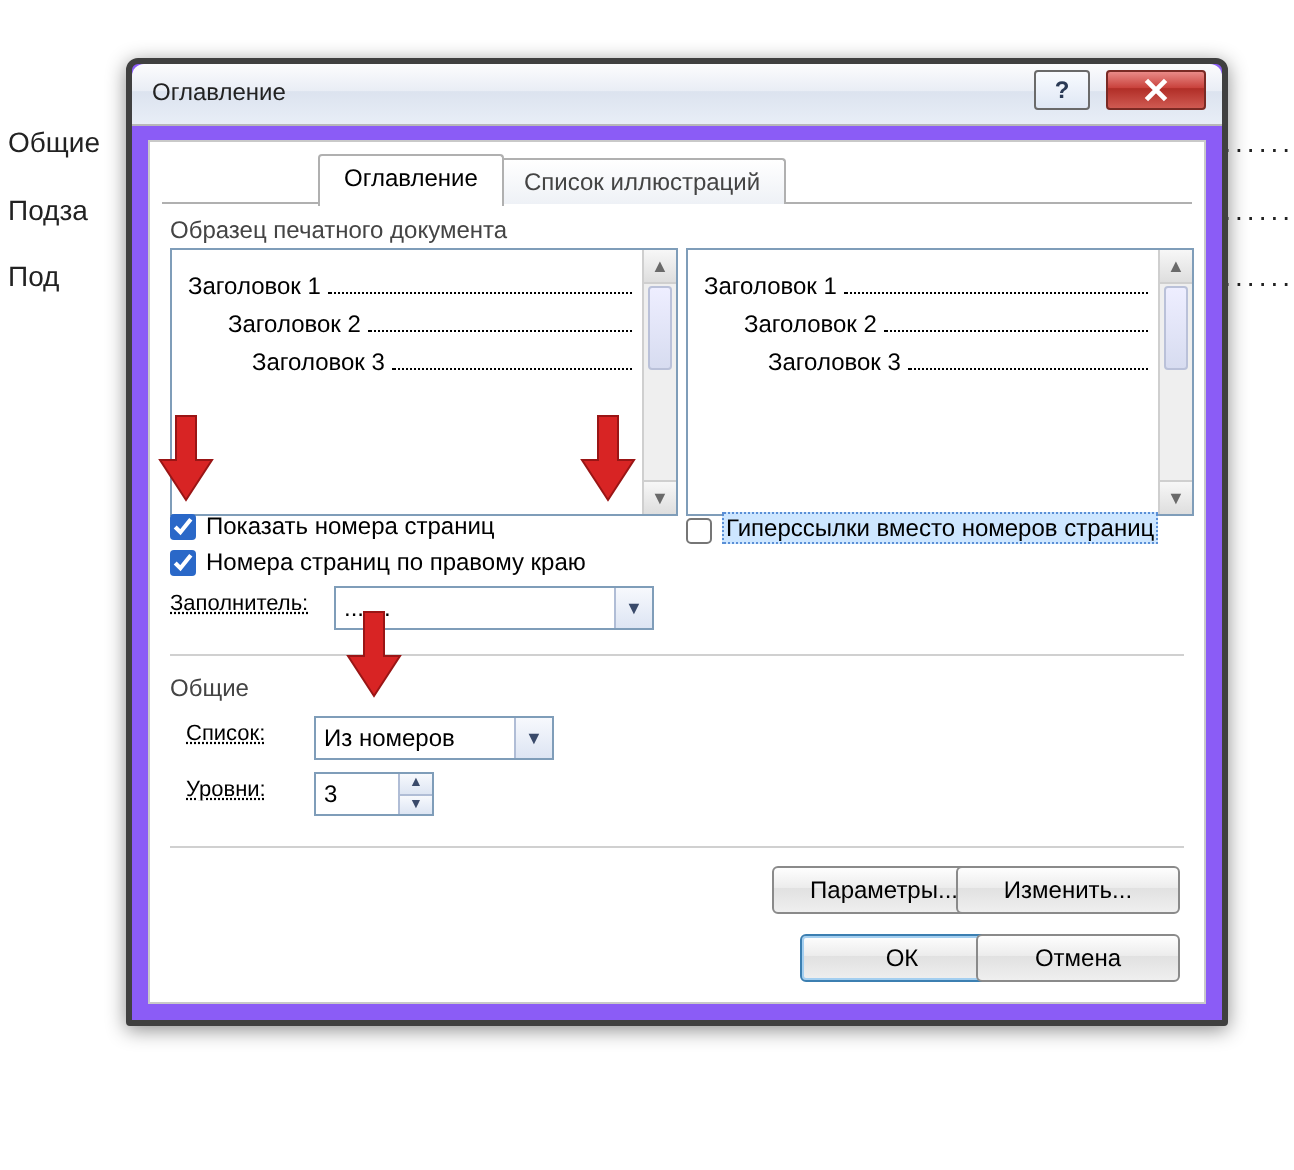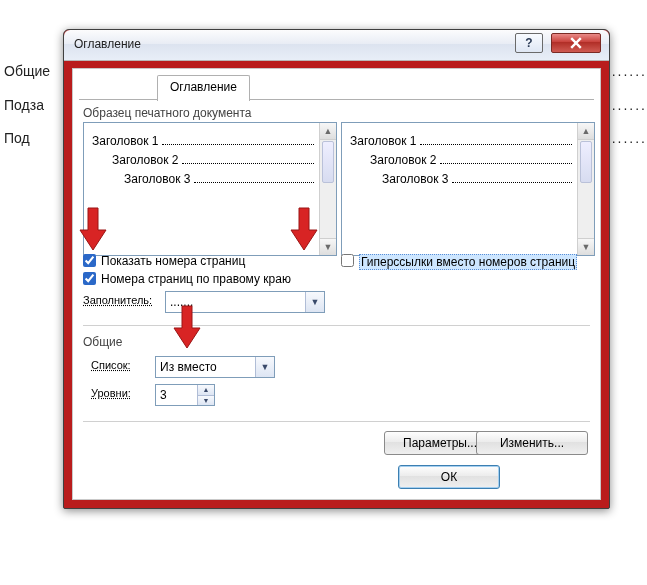--- a/index.html
+++ b/index.html
@@ -2,21 +2,21 @@
 <html><head>
 <meta charset="utf-8">
 <style>
   html,body{margin:0;padding:0;font-family:"Segoe UI",Tahoma,sans-serif;font-size:12px;color:#000;background:#fff}
   .canvas{position:relative;width:647px;height:585px;overflow:hidden;background:#fff}
   
   .bg-text{position:absolute;left:4px;color:#222;font-size:14px}
   .bg-dots{position:absolute;right:0;color:#222;font-size:14px;letter-spacing:2px}
   
   .window{position:absolute;left:63px;top:29px;width:545px;height:478px;
-    background:#b91c1c;border:1px solid #404040;border-radius:6px 6px 2px 2px;
+    background:#8b5cf6;border:3px solid #404040;border-radius:6px 6px 2px 2px;
     box-shadow:0 2px 10px rgba(0,0,0,.45)}
   .titlebar{position:relative;height:30px;
     background:linear-gradient(#fcfcfd,#e9edf5 45%,#dce3ef 46%,#e8eef7);
     border-bottom:1px solid #b8b8b8;border-radius:6px 6px 0 0}
   .title-text{position:absolute;left:10px;top:7px;font-size:12px;color:#222}
   .tb-btn{position:absolute;top:3px;width:26px;height:18px;border:1px solid #6a6a6a;border-radius:2px;
     display:flex;align-items:center;justify-content:center;font-weight:bold;font-size:12px}
   .help-btn{right:66px;background:linear-gradient(#f8fbff,#dfe7f4);color:#2a3a55}
   .close-btn{right:8px;width:48px;background:linear-gradient(#e98a87,#c8403a 45%,#b12e27 46%,#cf5a52);
     color:#fff;border-color:#7a2a24}
@@ -38,21 +38,21 @@
   .preview .row.lvl3{padding-left:32px}
   .lead{white-space:pre}
   .dots{flex:1;border-bottom:1px dotted #000;margin:0 4px 2px 4px;height:0}
   .pg{min-width:12px;text-align:right}
   .vscroll{position:absolute;top:0;right:0;bottom:0;width:16px;background:#efefef;border-left:1px solid #cfcfcf}
   .vscroll .arr{position:absolute;left:0;right:0;height:16px;background:linear-gradient(#f7f7f7,#dedede);
     border-bottom:1px solid #cfcfcf;display:flex;align-items:center;justify-content:center;color:#6a6a6a;font-size:9px}
   .vscroll .arr.b{bottom:0;border-bottom:none;border-top:1px solid #cfcfcf}
   .vscroll .thumb{position:absolute;left:2px;right:2px;top:18px;height:40px;background:linear-gradient(#eef,#d7dcf0);border:1px solid #bac1d9;border-radius:2px}
   
-  .chk{position:absolute;display:flex;align-items:flex-start;gap:5px;font-size:12px}
+  .chk{position:absolute;display:flex;align-items:flex-end;gap:5px;font-size:12px}
   .chk input{margin:0;width:13px;height:13px;accent-color:#2a68c8}
   
   .lbl{position:absolute;font-size:11px}
   .combo{position:absolute;background:#fff;border:1px solid #7f9db9;height:20px;display:flex;align-items:center}
   .combo .val{flex:1;padding:0 4px;font-size:12px;white-space:nowrap;overflow:hidden}
   .combo .dd{width:18px;align-self:stretch;background:linear-gradient(#f7f9fd,#dde5f3);border-left:1px solid #b0bdd6;
     display:flex;align-items:center;justify-content:center;color:#3a4a6a;font-size:9px}
   .spinner{position:absolute;background:#fff;border:1px solid #7f9db9;height:20px;display:flex;align-items:center}
   .spinner .val{flex:1;padding:0 4px;font-size:12px}
   .spinner .spbtns{width:16px;align-self:stretch;display:flex;flex-direction:column;border-left:1px solid #b0bdd6}
@@ -88,20 +88,21 @@
         <svg viewBox="0 0 10 10">
             <path d="M1 1 L9 9 M9 1 L1 9" stroke="#fff" stroke-width="2" fill="none"></path>
           </svg>
       </div>
     </div>
 
     <div class="client">
 
       <div class="tabstrip">
         <div class="tab t2 active"><span>Оглавление</span></div>
+        <div class="tab t3"><span>Список иллюстраций</span></div>
       </div>
 
       <span class="grp-label" style="left:10px;top:37px">Образец печатного документа</span>
 
       <div class="preview" style="left:10px;top:53px;width:242px;height:122px">
         <div class="row">
             <span class="lead">Заголовок 1</span>
             <span class="dots"></span>
             <span class="pg">1</span>
           </div>
@@ -164,21 +165,21 @@
         <span class="val">.......</span>
         <span class="dd">▼</span>
       </div>
 
       <div class="hr" style="left:10px;right:10px;top:256px"></div>
 
       <span class="section-label" style="left:10px;top:266px">Общие</span>
 
       <span class="lbl" style="left:18px;top:290px;text-decoration:underline;text-decoration-style:dotted">Список:</span>
       <div class="combo" style="left:82px;top:287px;width:118px">
-        <span class="val">Из вместо</span>
+        <span class="val">Из номеров</span>
         <span class="dd">▼</span>
       </div>
 
       <span class="lbl" style="left:18px;top:318px;text-decoration:underline;text-decoration-style:dotted">Уровни:</span>
       <div class="spinner" style="left:82px;top:315px;width:58px">
         <span class="val">3</span>
         <span class="spbtns">
             <div>▲</div>
             <div>▼</div>
           </span>
@@ -189,20 +190,23 @@
       <div class="btn" style="right:104px;top:362px;width:82px">
           <span>Параметры...</span>
         </div>
       <div class="btn" style="right:12px;top:362px;width:82px">
           <span>Изменить...</span>
         </div>
 
       <div class="btn default" style="right:100px;bottom:10px;width:72px">
           <span>ОК</span>
         </div>
+      <div class="btn" style="right:12px;bottom:10px;width:72px">
+          <span>Отмена</span>
+        </div>
 
     </div>
   </div>
 
   <div class="arrow" style="left:77px;top:206px">
     <svg width="32" height="46">
         <path d="M11 2 h10 v22 h8 L16 44 L3 24 h8 Z" fill="#d82424" stroke="#9a1515" stroke-width="1"></path>
       </svg>
   </div>
   <div class="arrow" style="left:288px;top:206px">

